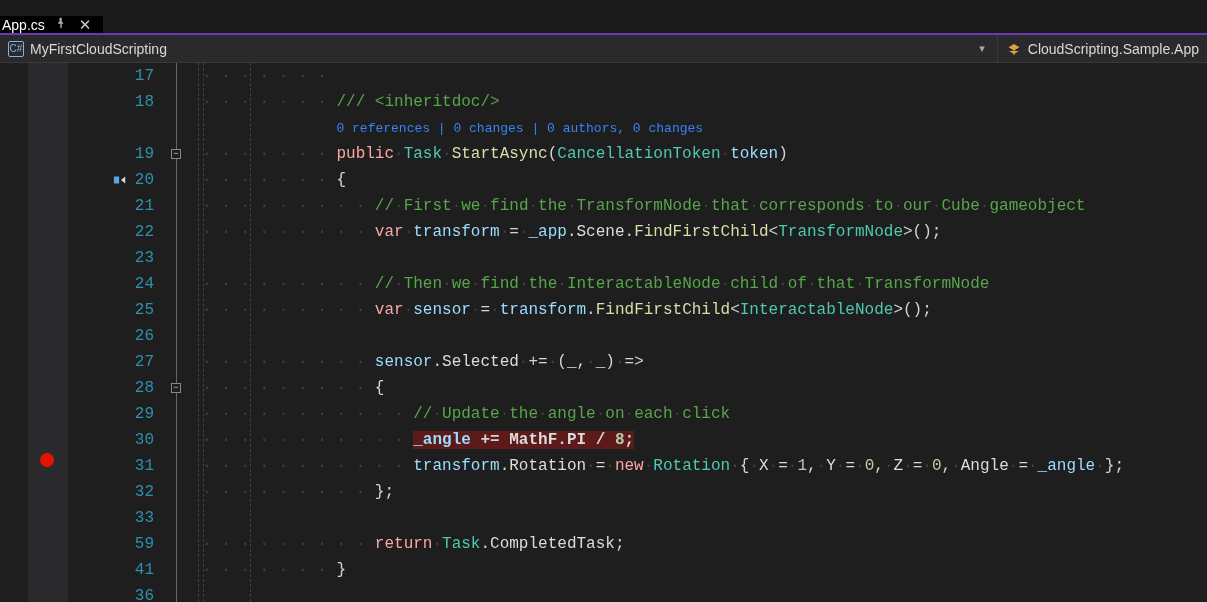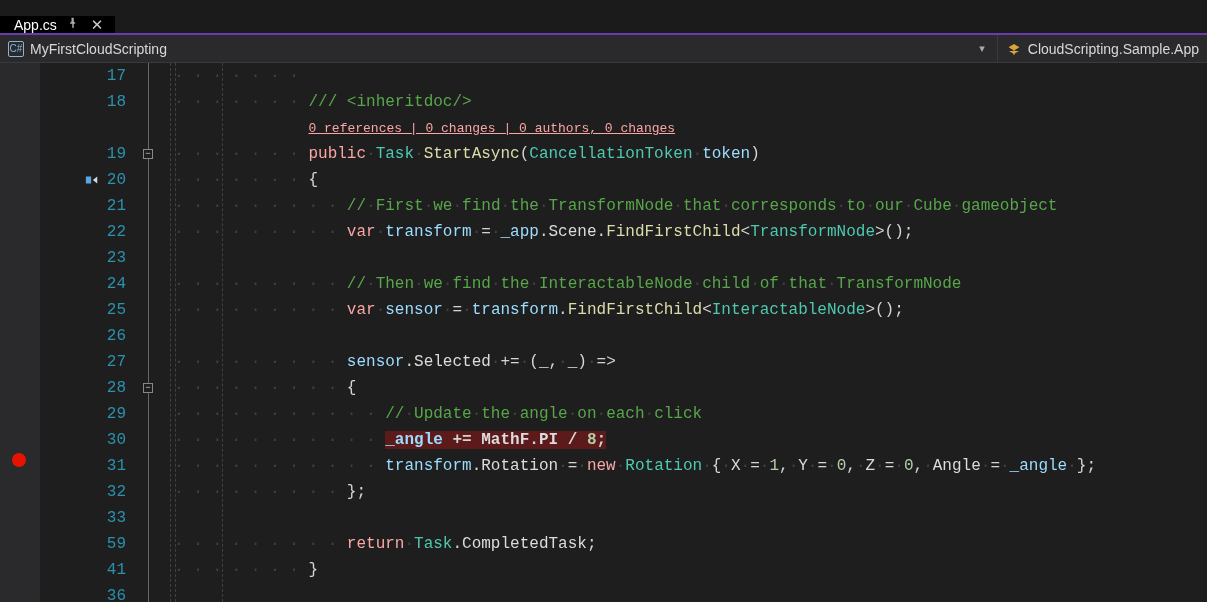--- a/index.html
+++ b/index.html
@@ -16,21 +16,21 @@
     background: #1b1b1c;
     border-bottom: 2px solid #6b3ab1;
     display: flex;
     align-items: stretch;
   }
   .tab {
     background: #000000;
     color: #fff;
     display: flex;
     align-items: center;
-    padding: 0 10px 0 14px;
+    padding: 0 10px 0 2px;
     gap: 10px;
     font-family: 'Segoe UI', sans-serif;
     font-size: 14px;
     margin-top: 16px;
   }
   .tab .pin {
     color: #999;
     font-size: 12px;
   }
   .tab .close {
@@ -67,20 +67,21 @@
   }
   .ico-class {
     width:16px; height:16px; display:inline-block; position:relative;
   }
   .ico-class svg { width:16px; height:16px; }
 
   .editor {
     display: flex;
     height: calc(602px - 35px - 28px);
     background: #1e1e1e;
+    padding-left: 28px;
   }
   .gutter-margin {
     width: 40px;
     background: #2a2a2c;
     position: relative;
   }
   .nums {
     width: 100px;
     background: #1e1e1e;
     text-align: right;
@@ -119,21 +120,21 @@
   }
   .code .line { padding-left: 4px; }
   .c-key { color:#fca5a5; }
   .c-type { color:#4ec9b0; }
   .c-meth { color:#dcdcaa; }
   .c-var { color:#9cdcfe; }
   .c-comm { color:#57a64a; }
   .c-punc { color:#d4d4d4; }
   .c-num { color:#b5cea8; }
   .c-white { color:#dcdcdc;text-align:center; }
-  .c-fade { color:#fca5a5; font-size:13px;text-decoration:underline; }
+  .c-fade { color:#3b82f6; font-size:13px; }
   .dot { color:#404040; }
   .hl {
     background: #5c1a1a;
     font-weight: bold;
   }
   .bp {
     position:absolute;
     width:14px; height:14px; border-radius:50%;
     background:#e51400;
     left:12px;

